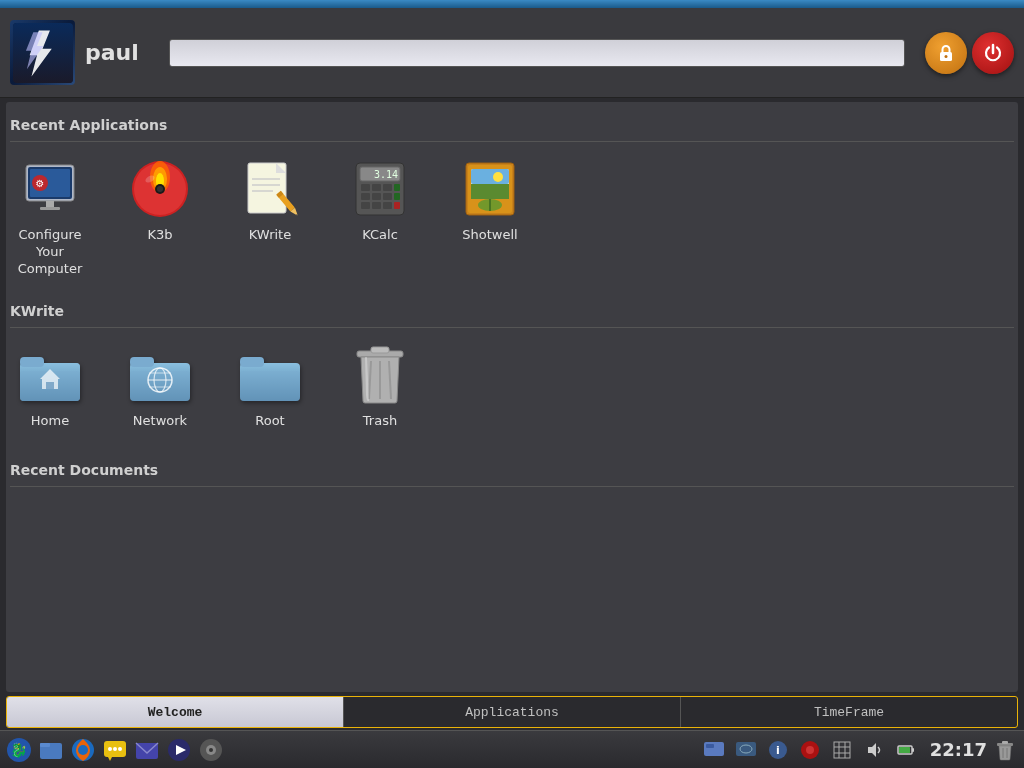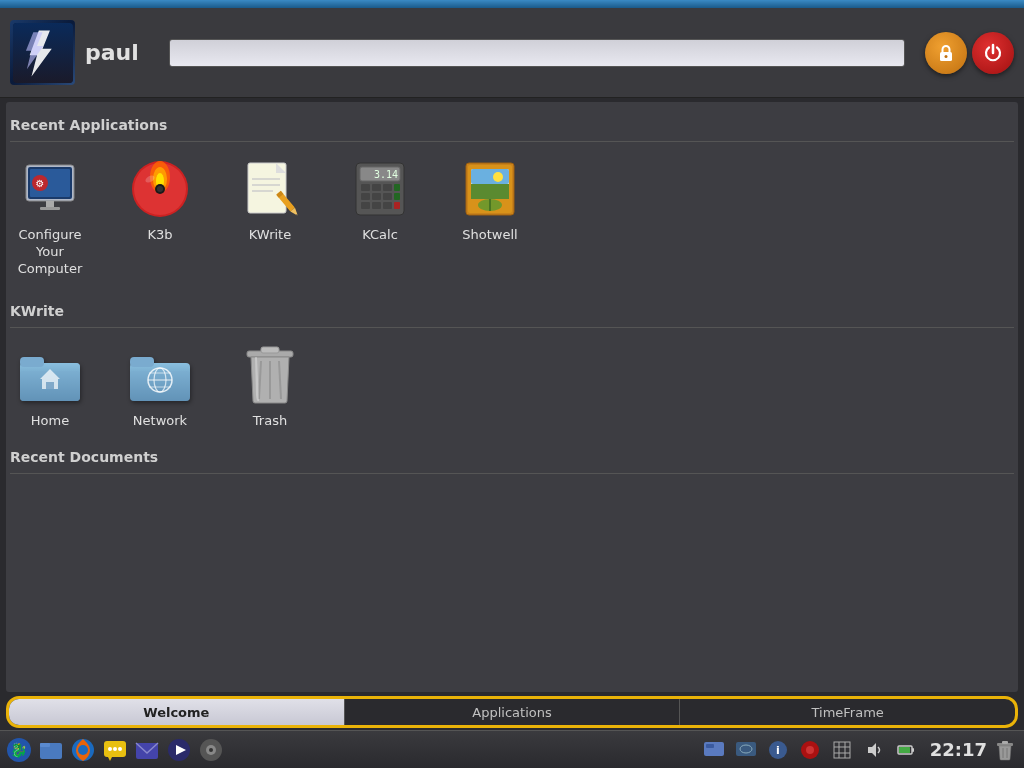--- a/index.html
+++ b/index.html
@@ -152,24 +152,25 @@
     }
 
     
     .bottom-tabs {
       position: absolute;
       bottom: 40px;
       left: 6px;
       right: 6px;
       display: flex;
       background: #2a2a2e;
-      border: 3px solid #eab308;
-      border-radius: 13px;
+      border: 1px solid #eab308;
+      border-radius: 3px;
       overflow: hidden;
       height: 32px;
+      font-family: Liberation Mono, monospace;
     }
 
     .tab {
       flex: 1;
       display: flex;
       align-items: center;
       justify-content: center;
       color: #c0c0c0;
       font-size: 13px;
       cursor: pointer;
@@ -449,20 +450,36 @@
             <circle cx="32" cy="35" r="12" fill="none" stroke="white" stroke-width="1.5" opacity="0.8"></circle>
             <ellipse cx="32" cy="35" rx="6" ry="12" fill="none" stroke="white" stroke-width="1.2" opacity="0.7"></ellipse>
             <line x1="20" y1="35" x2="44" y2="35" stroke="white" stroke-width="1.2" opacity="0.7"></line>
             <line x1="21" y1="28" x2="43" y2="28" stroke="white" stroke-width="1" opacity="0.6"></line>
             <line x1="21" y1="42" x2="43" y2="42" stroke="white" stroke-width="1" opacity="0.6"></line>
           </svg>
         </div>
         <span class="app-label">Network</span>
       </div>
 
+      <div class="app-item">
+        <div class="app-icon">
+          <svg width="64" height="60" viewBox="0 0 64 60" class="folder-svg">
+            <rect x="2" y="18" width="60" height="38" rx="4" fill="url(#folderGrad3)"></rect>
+            <rect x="2" y="12" width="24" height="10" rx="4" fill="#7aabcf"></rect>
+            <rect x="2" y="26" width="60" height="30" rx="4" fill="#7aabcf" opacity="0.5"></rect>
+            <defs>
+              <linearGradient id="folderGrad3" x1="0" y1="0" x2="0" y2="1">
+                <stop offset="0%" stop-color="#8abfdf"></stop>
+                <stop offset="100%" stop-color="#4a7a9f"></stop>
+              </linearGradient>
+            </defs>
+          </svg>
+        </div>
+        <span class="app-label">Root</span>
+      </div>
 
       <div class="app-item">
         <div class="app-icon">
           <svg width="58" height="64" viewBox="0 0 58 64">
 
             <rect x="6" y="8" width="46" height="6" rx="2" fill="#aaa" stroke="#888" stroke-width="1"></rect>
 
             <rect x="20" y="4" width="18" height="6" rx="2" fill="#bbb" stroke="#999" stroke-width="1"></rect>
 
             <path d="M10,14 L12,58 Q12,60 14,60 L44,60 Q46,60 46,58 L48,14 Z" fill="#b0b0b0" stroke="#888" stroke-width="1"></path>
@@ -473,21 +490,21 @@
 
             <path d="M14,14 L15,52 Q15.5,58 17,58 L18,58 L16,14 Z" fill="white" opacity="0.3"></path>
           </svg>
         </div>
         <span class="app-label">Trash</span>
       </div>
 
     </div>
   </div>
 
-  <div style="margin-top: 19px;">
+  <div style="margin-top: 32px;">
     <div class="section-title">Recent Documents</div>
     <div class="section-divider"></div>
   </div>
 
 </div>
 
 <div class="bottom-tabs">
   <div class="tab active">
     <span>Welcome</span>
   </div>

